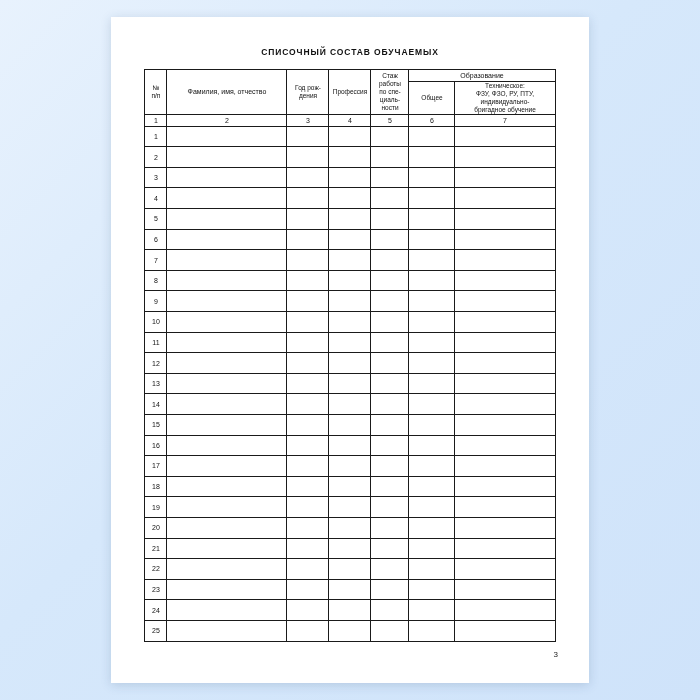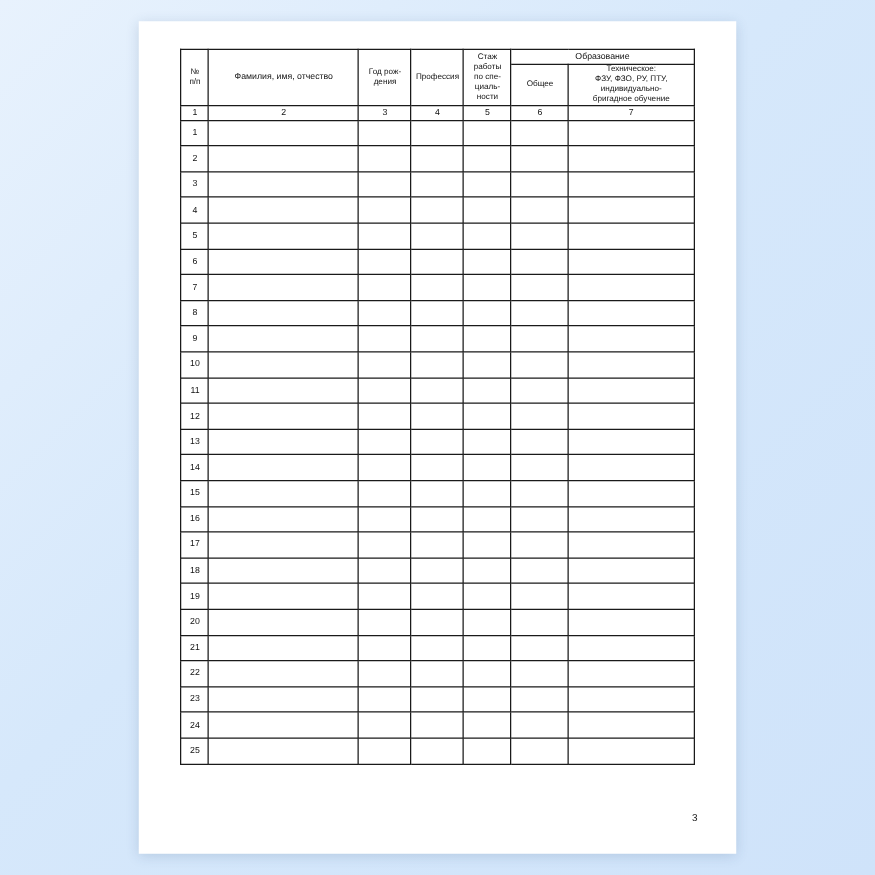--- a/index.html
+++ b/index.html
@@ -99,20 +99,21 @@
   .col6 { width: 46px; }
   .col7 { width: 100px; }
 </style>
 </head>
 <body>
 
 <div class="scene">
   <div class="page">
     <div class="page-inner">
 
+      <div class="doc-title">СПИСОЧНЫЙ СОСТАВ ОБУЧАЕМЫХ</div>
 
       <table class="register">
         <colgroup>
           <col class="col1">
             <col class="col2">
             <col class="col3">
             <col class="col4">
           <col class="col5">
             <col class="col6">
             <col class="col7">

